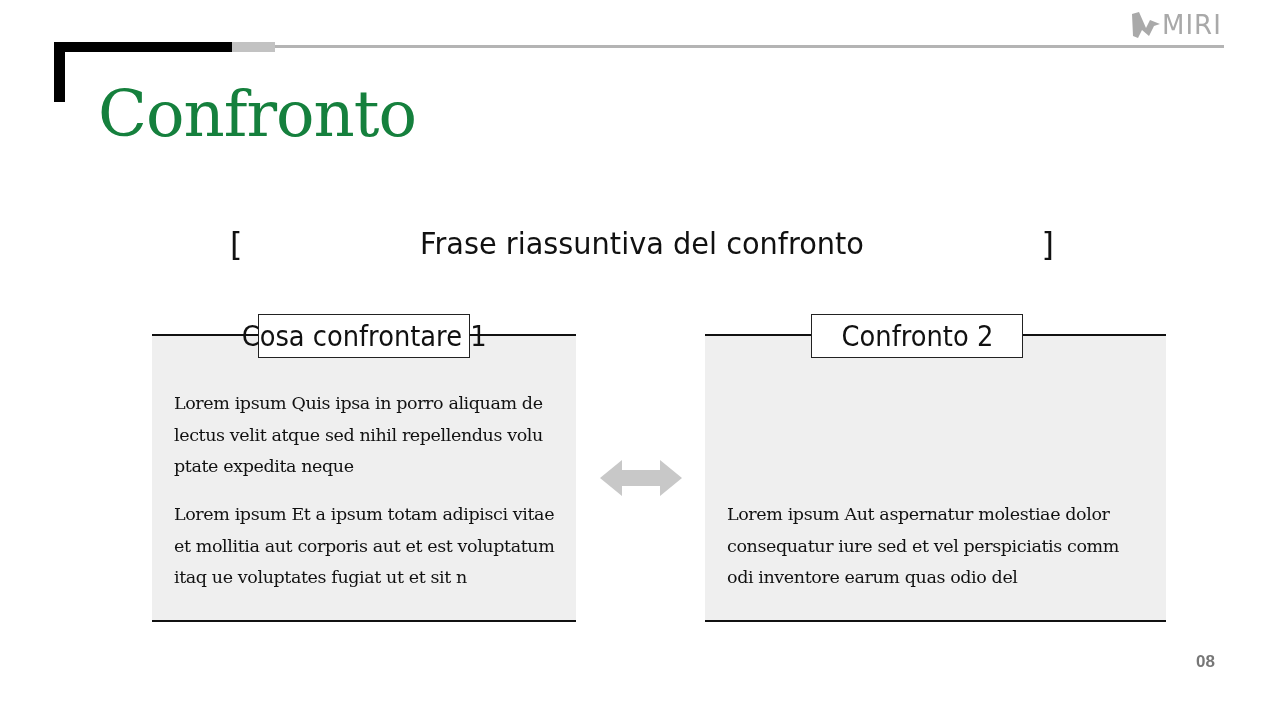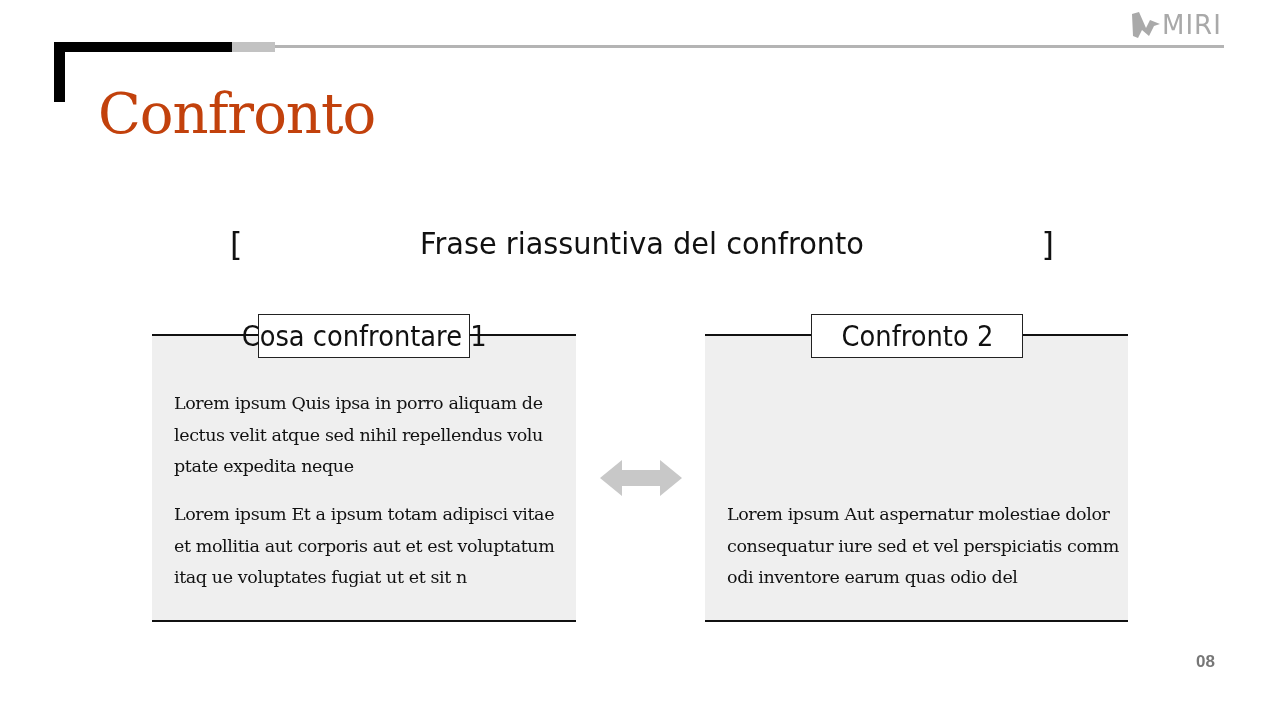--- a/index.html
+++ b/index.html
@@ -10,31 +10,31 @@
     .abs { position: absolute; }
     
     .bar-black { left: 54px; top: 42px; width: 178px; height: 10px; background: #000; }
     .bar-vert  { left: 54px; top: 42px; width: 11px; height: 60px; background: #000; }
     .bar-grey  { left: 232px; top: 42px; width: 43px; height: 10px; background: #c2c2c2; }
     .bar-line  { left: 275px; top: 45px; width: 949px; height: 3px; background: #b4b4b4; }
     .logo { left: 1130px; top: 8px; height: 34px; display: flex; align-items: center; }
     .logo-mark { width: 32px; height: 30px; }
     .logo-text { font-family: "DejaVu Sans", sans-serif; font-size: 26px; color: #a9a9a9; letter-spacing: 1px; font-weight: normal; }
     .title {
-      left: 98px; top: 64px; font-family: "DejaVu Serif", serif; font-size: 56px; line-height: 100px;
-      color: #c2410c; letter-spacing: -1px;
+      left: 98px; top: 64px; font-family: "DejaVu Serif", serif; font-size: 64px; line-height: 100px;
+      color: #15803d; letter-spacing: -1px;
     }
     .summary-wrap { left: 228px; top: 222px; width: 828px; height: 44px; }
     .bracket { position: absolute; top: 0; font-size: 32px; line-height: 44px; color: #111; font-family: "DejaVu Sans", sans-serif; }
     .bracket.l { left: 2px; }
     .bracket.r { right: 2px; }
     .summary { position: absolute; left: 0; right: 0; top: 0; text-align: center; font-size: 30px; line-height: 44px; color: #111; font-family: "DejaVu Sans", sans-serif; transform: scaleX(0.96); }
     .card { background: #efefef; border-top: 2px solid #111; border-bottom: 2px solid #111; }
     .card1 { left: 152px; top: 334px; width: 424px; height: 284px; }
-    .card2 { left: 705px; top: 334px; width: 423px; height: 284px; }
+    .card2 { left: 705px; top: 334px; width: 423px; height: 284px; padding-left: 38px; }
     .card-label {
       position: absolute; top: -22px; height: 44px; background: #fff; border: 1px solid #222;
       box-sizing: border-box; display: flex; align-items: center; justify-content: center;
       font-size: 28px; color: #111; white-space: nowrap; font-family: "DejaVu Sans", sans-serif;
     }
     .card1 .card-label { left: 106px; width: 212px; overflow: visible; }
     .card1 .card-label span { transform: scaleX(0.92); }
     .card2 .card-label { left: 106px; width: 212px; }
     .card2 .card-label span { transform: scaleX(0.92); }
     .para {

